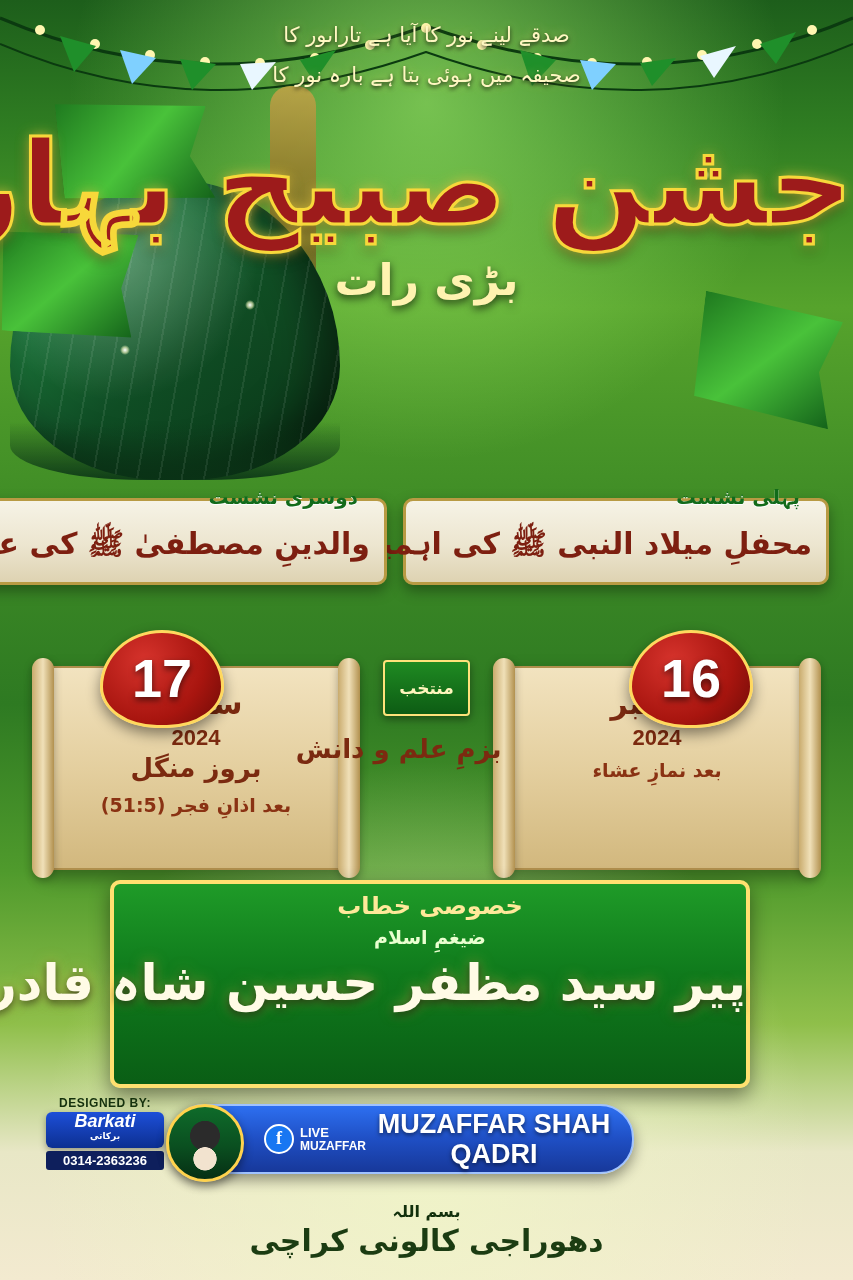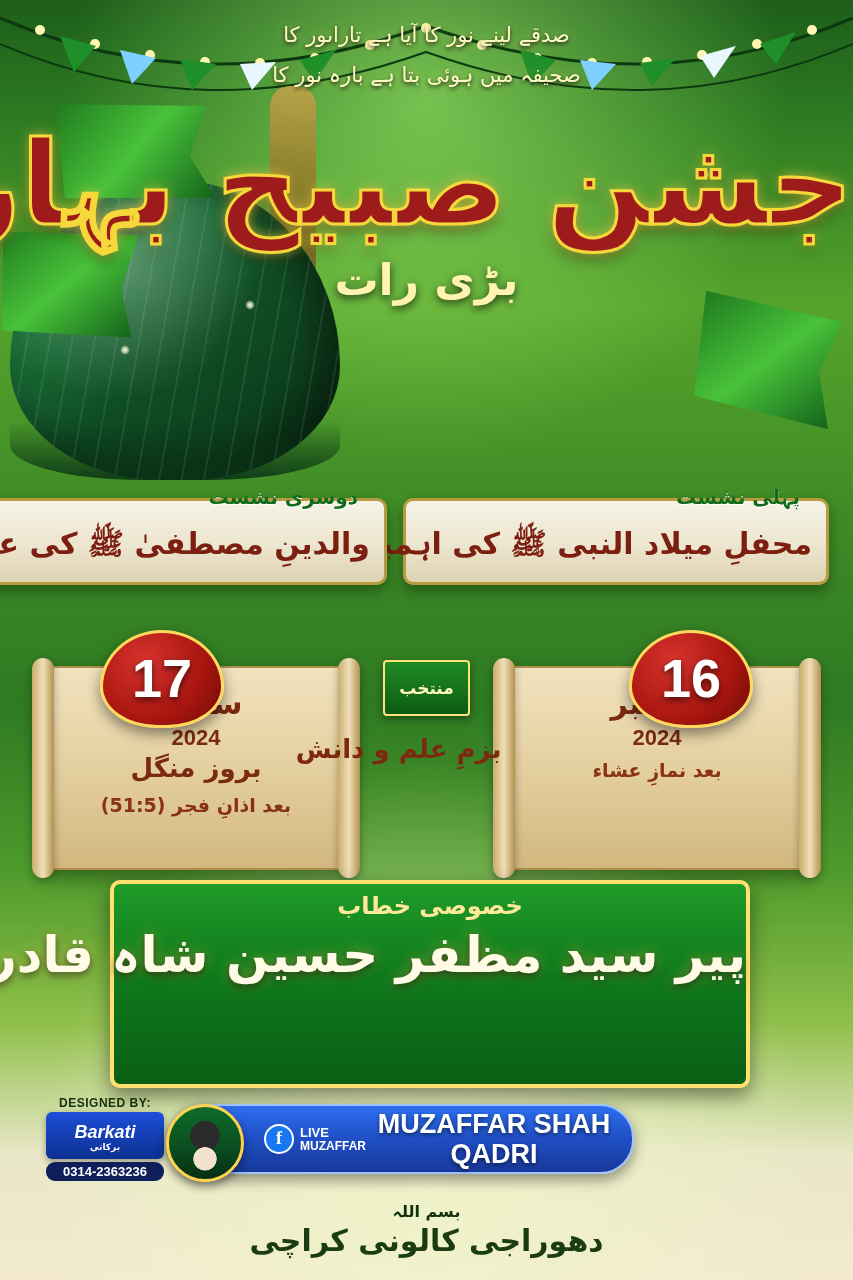--- a/index.html
+++ b/index.html
@@ -325,35 +325,35 @@
     font-size: 12px;
     font-weight: bold;
     color: #15310d;
     letter-spacing: .5px;
   }
   .designed-logo {
     margin-top: 2px;
     background: linear-gradient(180deg,#1d4fd8,#0c2f91);
     color: #fff;
     border-radius: 6px;
-    padding: 11px 0 6px;
+    padding: 0 0 6px;
     font-size: 18px;
     font-style: italic;
     font-weight: bold;
     line-height: 1.1;
     box-shadow: 0 3px 7px rgba(0,0,0,.35);
   }
   .designed-logo small { display:block; font-size: 9px; font-style: normal; }
   .designed-phone {
     margin-top: 3px;
     background: #0e1f5c;
     color: #fff;
     font-size: 13px;
     font-weight: bold;
-    border-radius: 9px;
+    border-radius: 3px;
     padding: 2px 0;
   }
 
   
   .livebar {
     position: absolute;
     left: 170px;
     top: 1104px;
     width: 460px;
     height: 66px;
@@ -543,20 +543,21 @@
     <div class="daybadge left">17</div>
 
     <div class="center-ribbon">
       <div class="ribbon-tag urdu">منتخب</div>
       <div class="ribbon-text urdu">بزمِ علم و دانش</div>
     </div>
   </div>
 
   <div class="speaker">
     <div class="speaker-kicker urdu">خصوصی خطاب</div>
+    <div class="speaker-title urdu">ضیغمِ اسلام</div>
     <div class="speaker-name urdu">پیر سید مظفر حسین شاہ قادری</div>
   </div>
 
   <div class="designed">
     <div class="designed-label">DESIGNED BY:</div>
     <div class="designed-logo">
       <span>Barkati</span>
       <small class="urdu">برکاتی</small>
     </div>
     <div class="designed-phone">0314-2363236</div>

